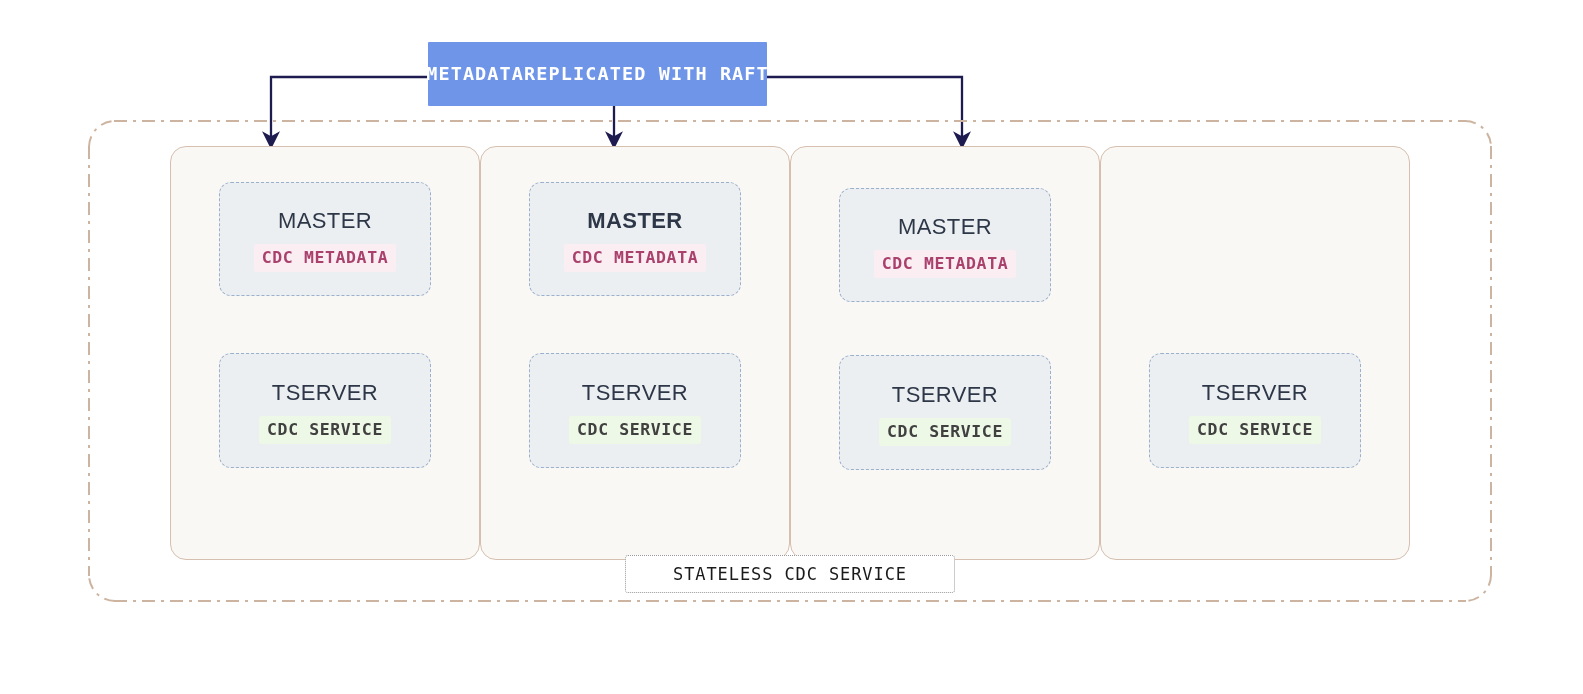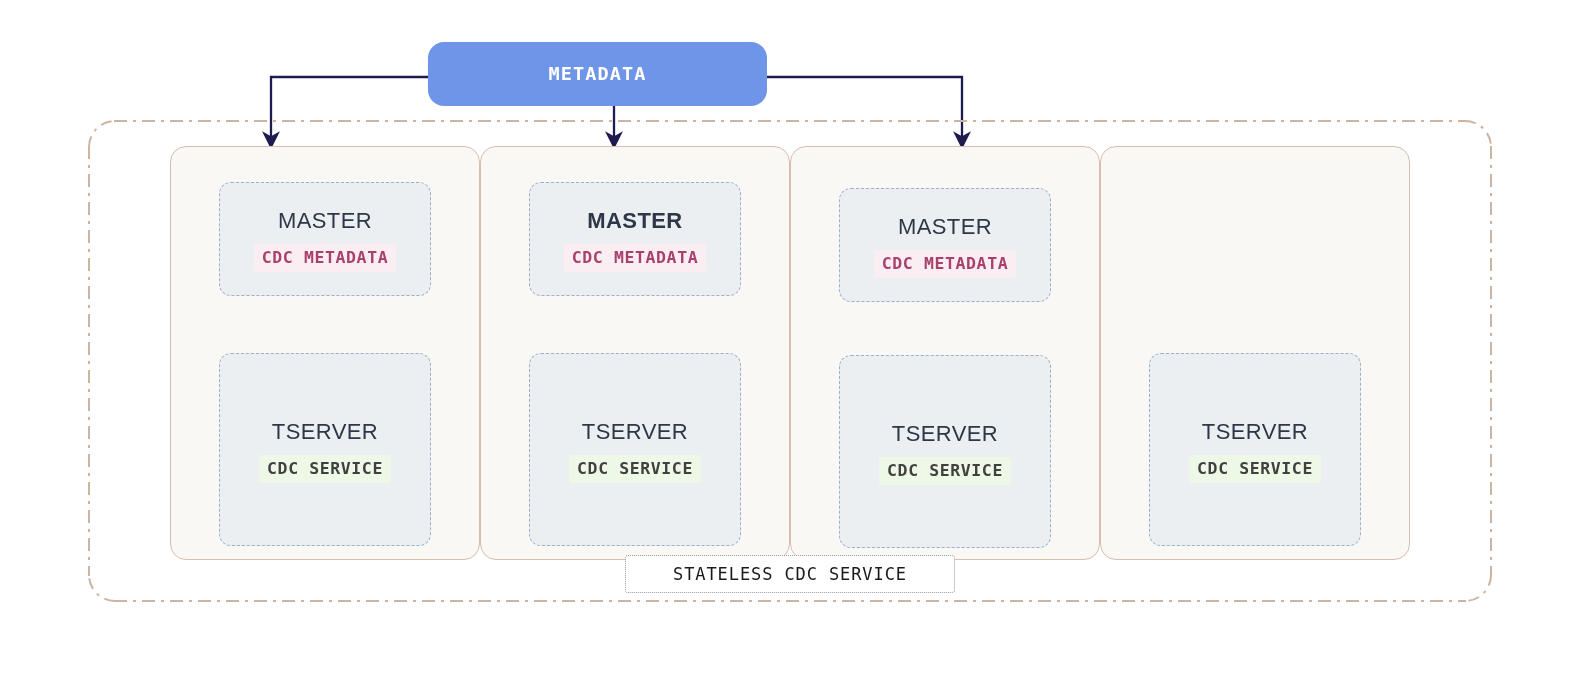--- a/index.html
+++ b/index.html
@@ -33,21 +33,21 @@
   }
 
   
   #metadata-box {
     position: absolute;
     left: 428px;
     top: 42px;
     width: 339px;
     height: 64px;
     background: #6f95e8;
-    border-radius: 16px;
+    border-radius: 1px;
     z-index: 3;
     display: flex;
     flex-direction: row;
     align-items: center;
     justify-content: center;
     box-sizing: border-box;
   }
   #metadata-box .mline {
     font-family: "DejaVu Sans Mono", "Liberation Mono", monospace;
     font-size: 18.5px;
@@ -129,21 +129,21 @@
     flex-direction: column;
     align-items: center;
     justify-content: center;
     position: absolute;
   }
   .proc-box.master {
     height: 114px;
     top: 35px;
   }
   .proc-box.tserver {
-    height: 193px;
+    height: 115px;
     top: 206px;
   }
   .proc-title {
     font-family: "Liberation Sans", sans-serif;
     font-size: 22px;
     font-weight: 400;
     color: #2d3748;
     letter-spacing: 0.4px;
     line-height: 30px;
     margin-bottom: 8px;
@@ -214,20 +214,21 @@
 
     <path d="M 428 77 L 271 77 L 271 140" fill="none" stroke="#1e1b50" stroke-width="2.3" stroke-linejoin="miter" marker-end="url(#arrowhead)"></path>
 
     <path d="M 614 106 L 614 140" fill="none" stroke="#1e1b50" stroke-width="2.3" marker-end="url(#arrowhead)"></path>
 
     <path d="M 767 77 L 962 77 L 962 140" fill="none" stroke="#1e1b50" stroke-width="2.3" stroke-linejoin="miter" marker-end="url(#arrowhead)"></path>
   </svg>
 
   <div id="metadata-box">
     <div class="mline">METADATA</div>
+    <div class="mline">REPLICATED WITH RAFT</div>
   </div>
 
   <div id="cluster-container" class="dashdot"></div>
   <svg id="cluster-corners" viewBox="0 0 1404 482" width="1404" height="482" aria-hidden="true">
     <path d="M 1 27 A 26 26 0 0 1 27 1" fill="none" stroke="#cdb4a0" stroke-width="2" stroke-dasharray="11 6 3 6"></path>
     <path d="M 1377 1 A 26 26 0 0 1 1403 27" fill="none" stroke="#cdb4a0" stroke-width="2" stroke-dasharray="11 6 3 6"></path>
     <path d="M 1403 455 A 26 26 0 0 1 1377 481" fill="none" stroke="#cdb4a0" stroke-width="2" stroke-dasharray="11 6 3 6"></path>
     <path d="M 27 481 A 26 26 0 0 1 1 455" fill="none" stroke="#cdb4a0" stroke-width="2" stroke-dasharray="11 6 3 6"></path>
   </svg>
 

